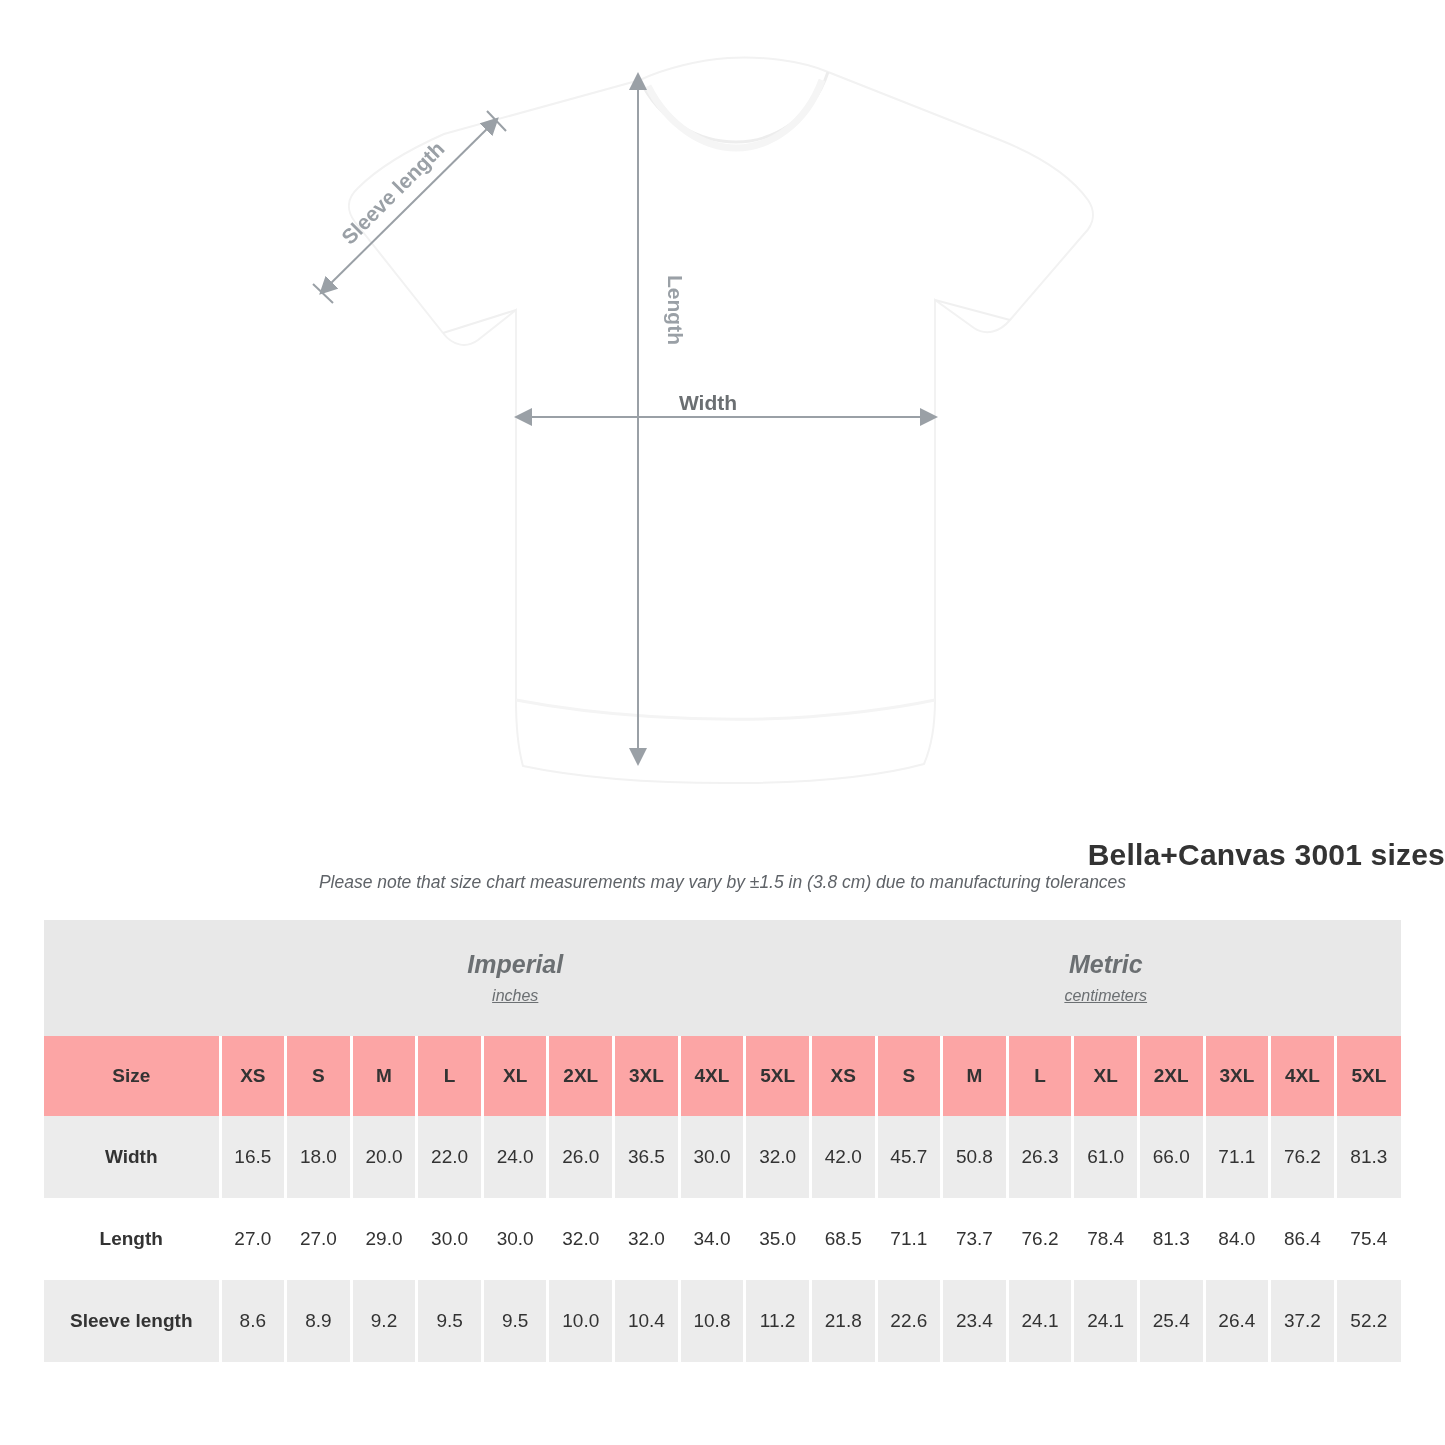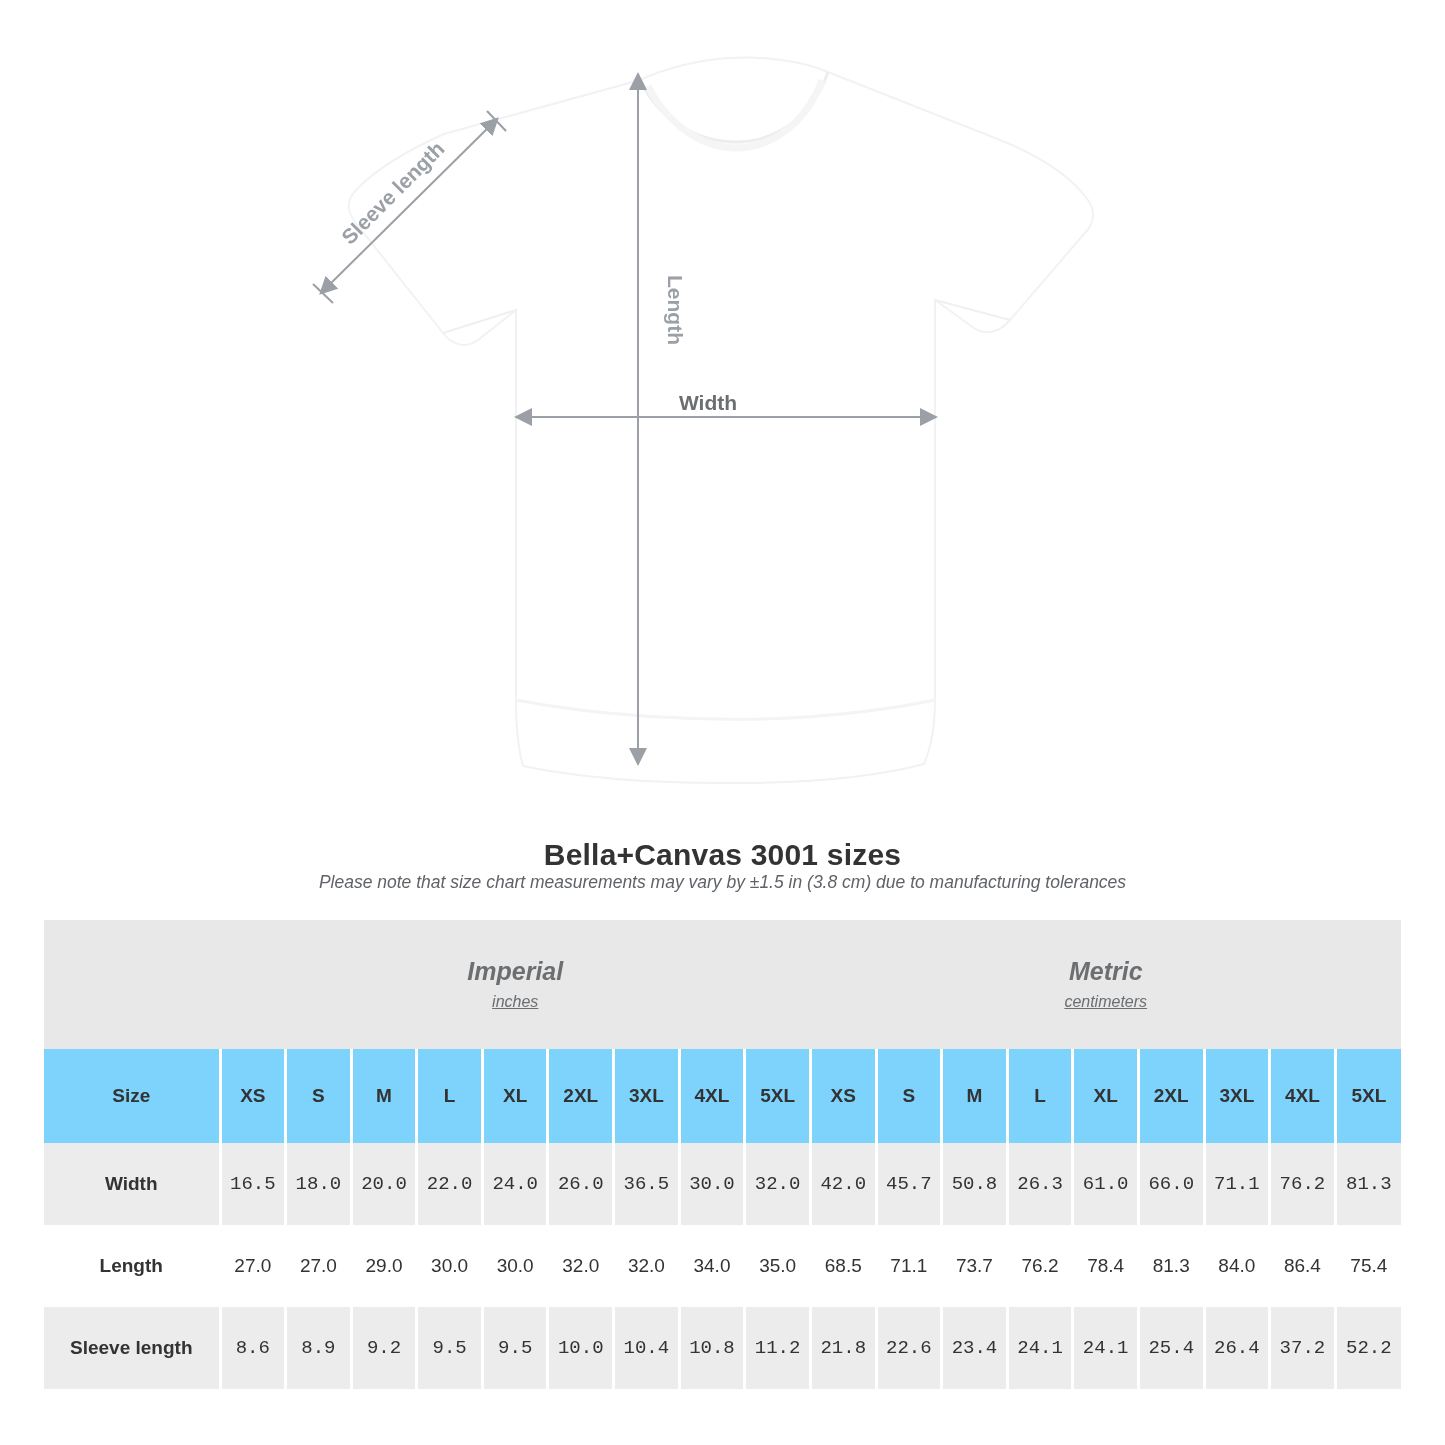--- a/index.html
+++ b/index.html
@@ -33,20 +33,21 @@
   
   .title-block {
     text-align: center;
     margin-top: 18px;
   }
   .chart-title {
     font-size: 30px;
     font-weight: bold;
     color: #333333;
     letter-spacing: 0.2px;
+    text-align: right;
   }
   .chart-note {
     font-size: 17.5px;
     font-style: italic;
     color: #5f6368;
   }
 
   
   .table-wrap {
     margin: 27px 44px 0 44px;
@@ -57,21 +58,21 @@
     table-layout: fixed;
   }
   table.size-table td,
   table.size-table th {
     padding: 0;
     text-align: center;
     vertical-align: middle;
   }
   
   .system-row td {
-    height: 129px;
+    height: 116px;
     background: #e8e8e8;
   }
   .system-name {
     font-size: 25px;
     font-weight: bold;
     font-style: italic;
     color: #6b6f72;
     line-height: 1.1;
   }
   .system-unit {
@@ -80,22 +81,22 @@
     color: #6b6f72;
     margin-top: 8px;
     text-decoration: underline;
   }
   .system-row td.blank {
     background: #e8e8e8;
   }
 
   
   .size-row td {
-    height: 94px;
-    background: #7dd3fc;
+    height: 80px;
+    background: #fca5a5;
     font-size: 19px;
     font-weight: bold;
     color: #333333;
   }
   .size-row td.rowlabel {
     font-size: 19px;
     font-weight: bold;
   }
 
   
@@ -112,21 +113,20 @@
   }
   td.rowlabel {
     font-weight: bold;
     color: #333333;
   }
   .cell-sep {
     border-left: 3px solid #ffffff;
   }
   .shade .cell-sep {
     border-left: 3px solid #ffffff;
-    font-family: Liberation Mono, monospace;
   }
 </style>
 </head>
 <body>
 
 <div class="page">
 
   <div class="illustration">
     <svg width="1445" height="820" viewBox="0 0 1445 820" xmlns="http://www.w3.org/2000/svg">
       <defs>

